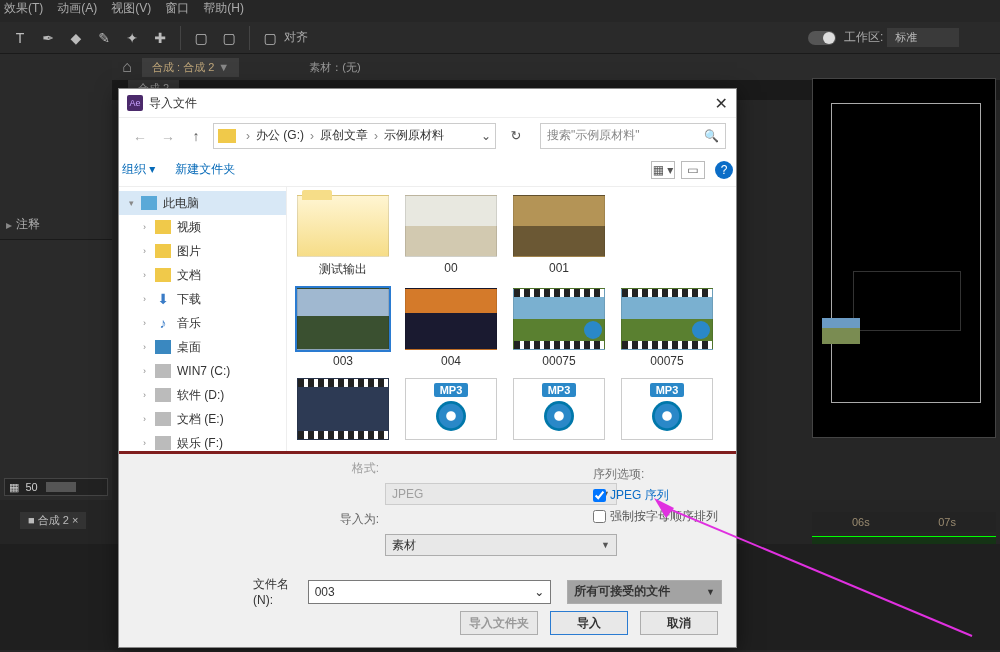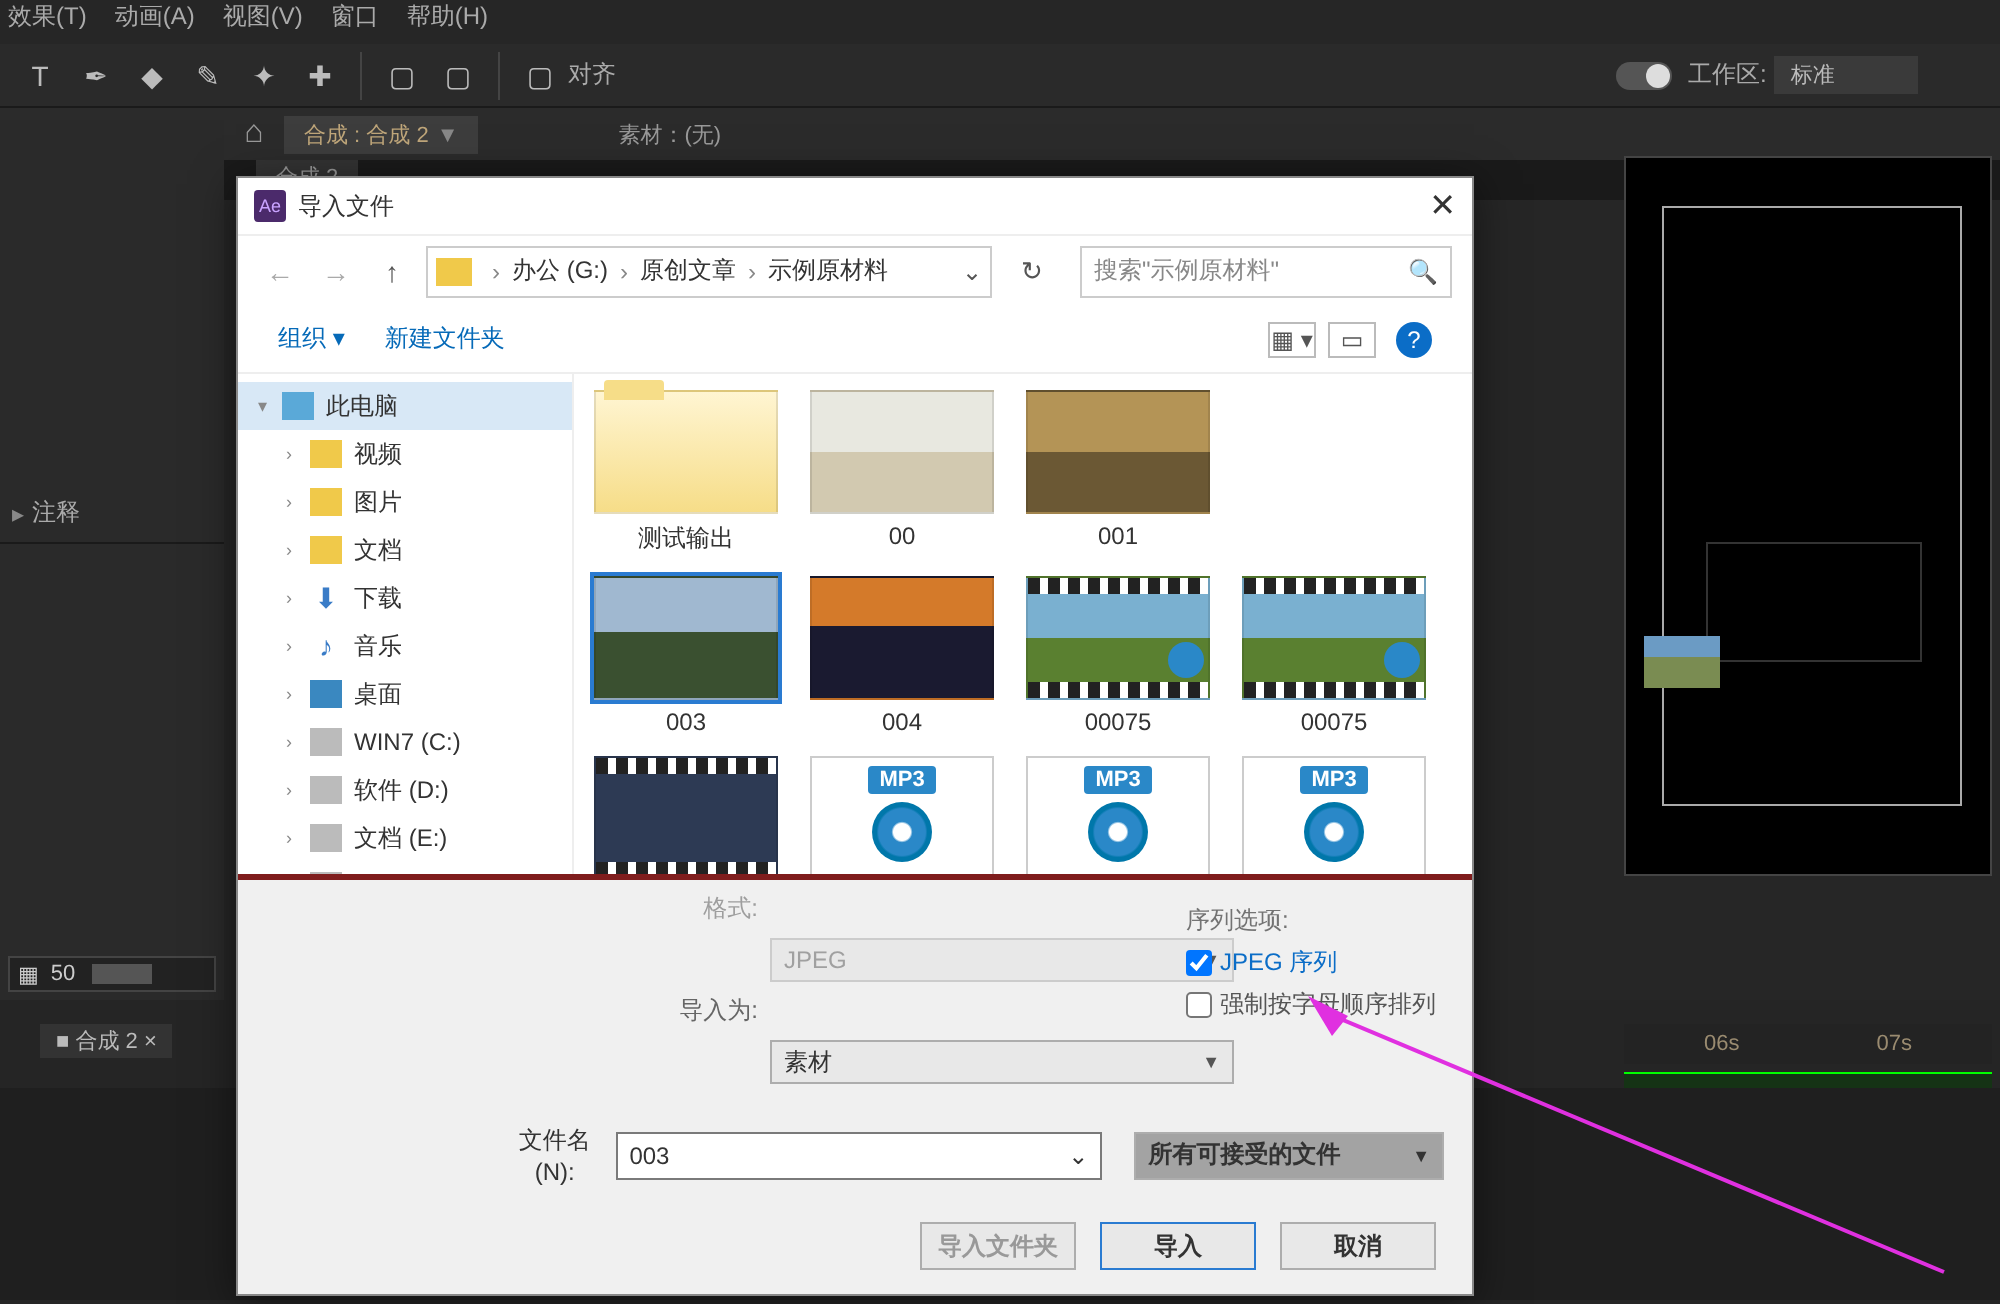--- a/index.html
+++ b/index.html
@@ -24,21 +24,21 @@
 .tab.sel { background: #3d3d3d; }
 .tab .caret { color: #888; margin-left: 4px; }
 .src-tab { margin-left: 60px; color: #999; background: transparent; }
 
 
 .tabstrip2 { height: 20px; background: #1a1a1a; display: flex; font-size: 11px; color: #999; padding-left: 128px; }
 .tabstrip2 .mini { background: #333; padding: 1px 10px; margin-right: 4px; }
 
 
 .left-dock { position: absolute; top: 60px; left: 0; width: 112px; height: 440px; background: #2a2a2a; }
-.left-dock .hd { height: 30px; display: flex; align-items: center; color: #aaa; font-size: 12px; padding: 0 6px; border-bottom: 1px solid #1a1a1a; margin-top: 32px;}
+.left-dock .hd { height: 30px; display: flex; align-items: center; color: #aaa; font-size: 12px; padding: 0 6px; border-bottom: 1px solid #1a1a1a;}
 .left-dock .hd::before { content: "▸"; margin-right: 4px; color: #888; }
 .left-dock .sl { position: absolute; bottom: 4px; left: 4px; right: 4px; height: 18px; display: flex; align-items: center; background: #222; border: 1px solid #444; color: #ccc; font-size: 11px; padding: 0 4px;}
 .left-dock .sl .thumb { height: 10px; width: 30px; background: #555; margin-left: 8px; }
 
 
 .viewport { position: absolute; top: 78px; left: 812px; right: 4px; height: 360px; background: #000; border: 1px solid #444; }
 .viewport .rect1 { position: absolute; top: 24px; left: 18px; width: 150px; height: 300px; border: 1px solid #aaa; }
 .viewport .rect2 { position: absolute; top: 192px; left: 40px; width: 108px; height: 60px; border: 1px solid #333; }
 .side-thumb { position: absolute; top: 318px; left: 822px; width: 38px; height: 26px; background: linear-gradient(to bottom, #6b9bc4 40%, #7a8c52 40%); }
 
@@ -59,21 +59,21 @@
 .navbtn { width: 22px; height: 22px; color: #aaa; display: flex; align-items: center; justify-content: center; font-size: 14px; }
 .navbtn.up { color: #555; }
 .path { display: flex; align-items: center; background: #fff; border: 1px solid #ccc; height: 26px; flex: 1; padding: 0 4px; font-size: 12px; color: #333; }
 .path .folder-ic { width: 18px; height: 14px; background: #f0c94a; margin-right: 4px; }
 .path .sep { margin: 0 6px; color: #888; }
 .path .dd { margin-left: auto; color: #555; }
 .refresh { width: 24px; height: 24px; color: #555; display: flex; align-items: center; justify-content: center; font-size: 13px; margin-left: 2px;}
 .search { margin-left: 6px; width: 186px; height: 26px; border: 1px solid #ccc; display: flex; align-items: center; padding: 0 6px; font-size: 12px; color: #888; }
 .search .mag { margin-left: auto; color: #777; }
 
-.dlg-tools { height: 34px; display: flex; align-items: center; padding: 0 20px; font-size: 12px; color: #066ab8; border-bottom: 1px solid #eee; }
+.dlg-tools { height: 34px; display: flex; align-items: center; padding: 0 3px; font-size: 12px; color: #066ab8; border-bottom: 1px solid #eee; }
 .dlg-tools .org { margin-right: 20px; }
 .dlg-tools .spacer { flex: 1; }
 .dlg-tools .viewbtn { width: 24px; height: 18px; border: 1px solid #bbb; margin-left: 6px; display: flex; align-items: center; justify-content: center; color: #555; }
 .dlg-tools .help { width: 18px; height: 18px; border-radius: 50%; background: #0b6dc7; color:#fff; font-size: 12px; display:flex;align-items:center;justify-content:center; margin-left:10px;}
 
 .dlg-body { flex: 1; display: flex; min-height: 0; }
 .tree { width: 168px; border-right: 1px solid #eee; overflow: auto; font-size: 12px; color: #333; padding: 4px 0; }
 .tree .node { height: 24px; display: flex; align-items: center; padding-left: 10px; cursor: pointer; white-space: nowrap; }
 .tree .node .exp { width: 12px; color: #888; font-size: 9px; }
 .tree .node .ic { width: 16px; height: 14px; margin-right: 6px; display: flex; align-items: center; justify-content: center; }
@@ -112,21 +112,21 @@
 .form-row .lbl.disabled { color: #9e9e9e; }
 .combo { flex: 1; max-width: 232px; height: 22px; border: 1px solid #adadad; background: #e8e8e8; display: flex; align-items: center; padding: 0 6px; font-size: 12px; position:relative; }
 .combo.disabled { background: #e8e8e8; color: #a0a0a0; border-color: #ccc; }
 .combo .dd { margin-left:auto; color:#555; font-size:9px; }
 .seq-col { position: absolute; top: 6px; left: 460px; font-size: 12px; }
 .seq-col .hd { color: #737373; margin-bottom: 4px; }
 .check-row { display: flex; align-items: center; margin-bottom: 4px; color: #0b6dc7; }
 .check-row input { margin-right: 4px; }
 .check-row.gray { color: #555; }
 
-.file-row { display: flex; align-items: center; margin: 14px 0 18px 120px; text-align: center; }
+.file-row { display: flex; align-items: center; margin: 14px 0 4px 120px; }
 .file-row .lbl { margin-right: 6px; }
 .file-combo { width: 278px; height: 24px; border: 1px solid #7a7a7a; display: flex; align-items: center; padding: 0 6px; background:#fff;}
 .file-combo .dd { margin-left:auto; }
 .type-combo { margin-left: 16px; width: 176px; height: 24px; border: 1px solid #adadad; background:#a3a3a3; display:flex; align-items:center; padding:0 6px;font-weight:bold;}
 .type-combo .dd { margin-left:auto; font-size:9px; }
 
 .btn-row { display: flex; justify-content: flex-end; gap: 12px; margin-right: 4px; }
 .btn { width: 78px; height: 24px; border: 1px solid #adadad; background: #e8e8e8; display:flex; align-items:center; justify-content:center;font-weight:bold; }
 .btn.primary { border: 1px solid #2a7bd1; }
 .btn.disabled { color:#999; }

